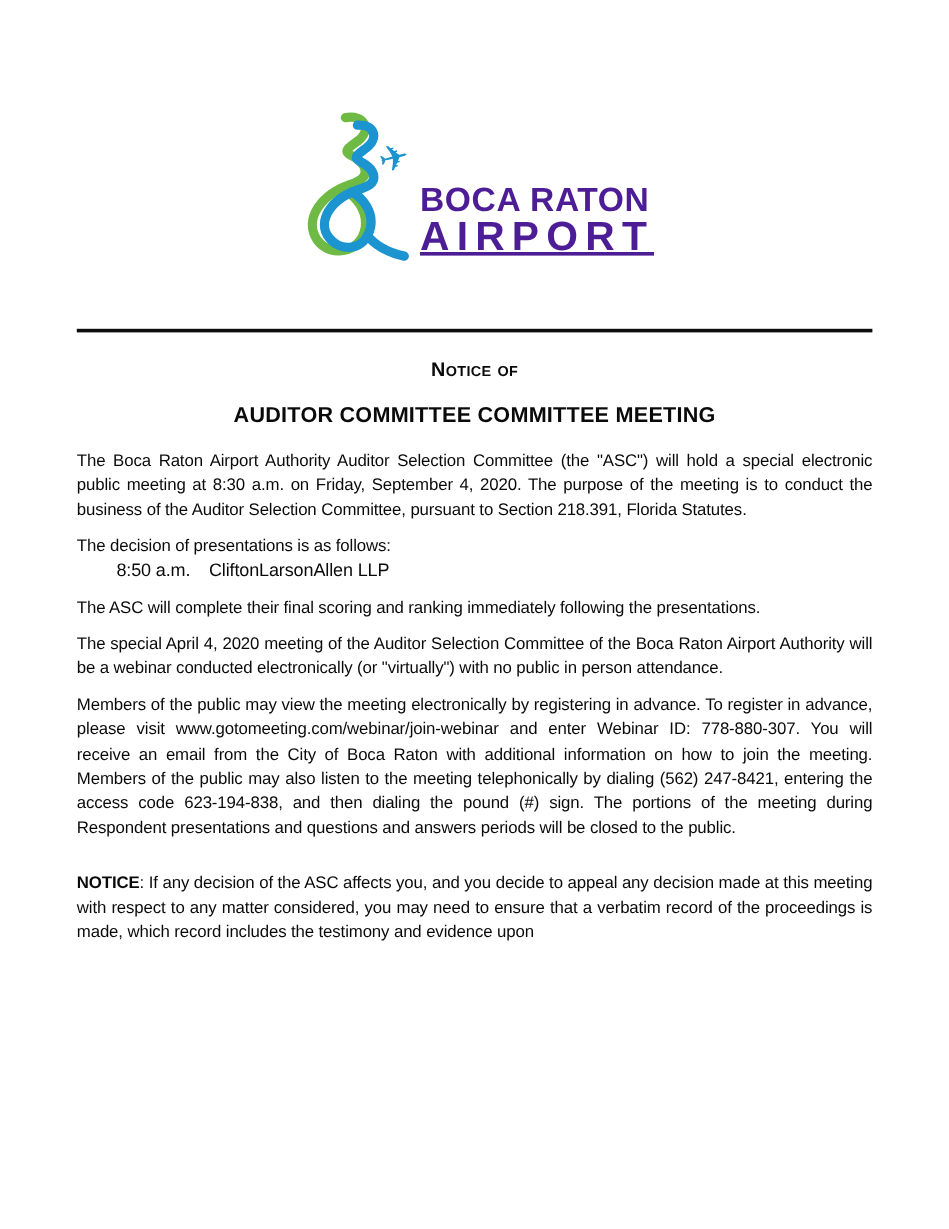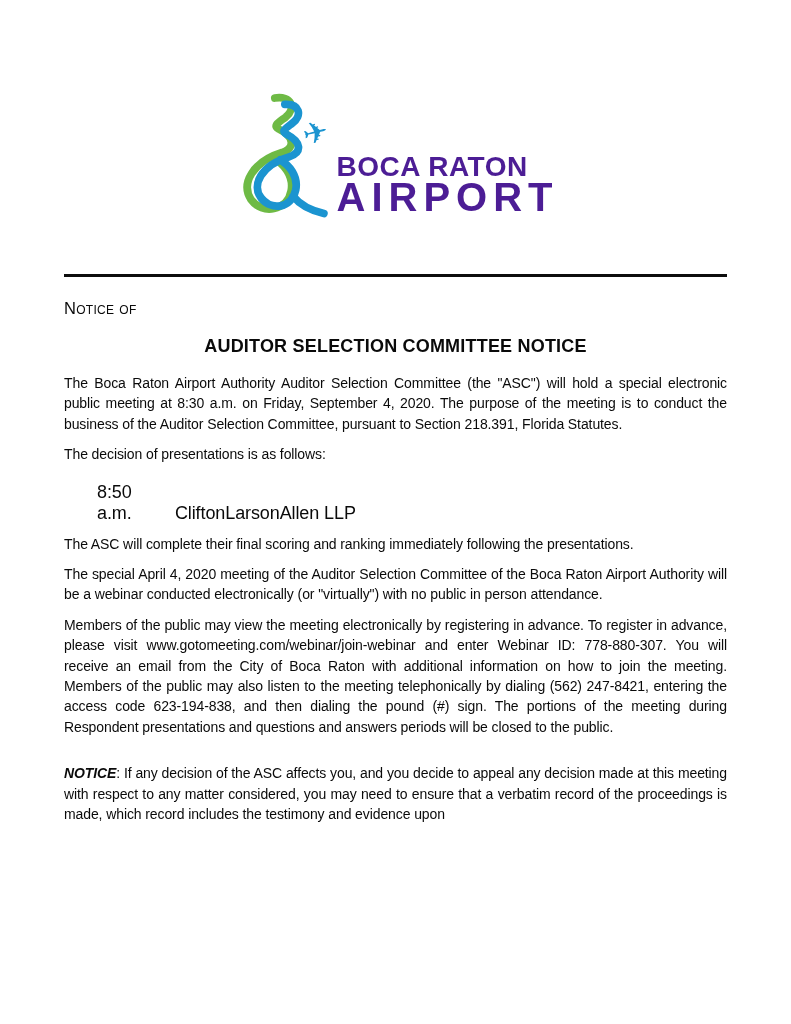--- a/index.html
+++ b/index.html
@@ -47,37 +47,38 @@
     padding-top: 64px;
     white-space: nowrap;
   }
   .logo-line1 {
     font-size: 28px;
     font-weight: bold;
     letter-spacing: 0.5px;
     line-height: 29px;
   }
   .logo-line2 {
-    font-size: 40px;
+    font-size: 34px;
     font-weight: bold;
     letter-spacing: 6px;
     line-height: 32px;
+    text-decoration: underline;
   }
   
   .rule {
     border: none;
     border-top: 3px solid #0d0d0d;
     margin: 46px 0 0 0;
   }
   
   .kicker {
     margin-top: 22px;
-    text-align: left;
+    text-align: center;
     font-size: 16.5px;
-    font-weight: normal;
+    font-weight: bold;
     font-variant: small-caps;
     letter-spacing: 0.3px;
   }
   .doc-title {
     margin: 18px 0 0 0;
     text-align: center;
     font-size: 18px;
     font-weight: bold;
     letter-spacing: 0.2px;
   }
@@ -86,37 +87,35 @@
     margin: 10px 0 0 0;
     text-align: justify;
     font-size: 14px;
     line-height: 20.4px;
     letter-spacing: -0.1px;
   }
   .par.first {
     margin-top: 16px;
   }
   .schedule {
-    margin-top: 17px;
     padding-left: 33px;
-    font-size: 18px;
+    font-size: 15px;
     line-height: 21px;
     letter-spacing: -0.1px;
   }
   .schedule-row { display: block; }
   .schedule-time {
     display: inline-block;
     width: 73px;
   }
   .notice-par {
     margin-top: 26px;
   }
   .notice-word {
     font-weight: bold;
-    font-style: italic;
   }
 </style>
 </head>
 <body>
 
 <div class="page">
   <div class="content">
 
     <div class="logo">
       <svg class="logo-mark" viewBox="0 0 110 140" aria-hidden="true">
@@ -140,21 +139,21 @@
       <span class="plane" style="color:#1b94d0;">✈</span>
       <div class="logo-text" style="color:#4c1d95;">
         <div class="logo-line1">BOCA RATON</div>
         <div class="logo-line2">AIRPORT</div>
       </div>
     </div>
 
     <hr class="rule">
 
     <div class="kicker">Notice of</div>
-    <h1 class="doc-title">AUDITOR SELECTION COMMITTEE NOTICE</h1>
+    <h1 class="doc-title">AUDITOR COMMITTEE COMMITTEE MEETING</h1>
 
     <p class="par first">The Boca Raton Airport Authority Auditor Selection Committee (the "ASC") will hold a special electronic public meeting at 8:30 a.m. on Friday, September 4, 2020.  The purpose of the meeting is to conduct the business of the Auditor Selection Committee, pursuant to Section 218.391, Florida Statutes.</p>
     <p class="par">The decision of presentations is as follows:</p>
 
     <div class="schedule">
       <span class="schedule-row">
         <span class="schedule-time">8:50 a.m.</span>
         <span class="schedule-firm">CliftonLarsonAllen LLP</span>
       </span>
     </div>

